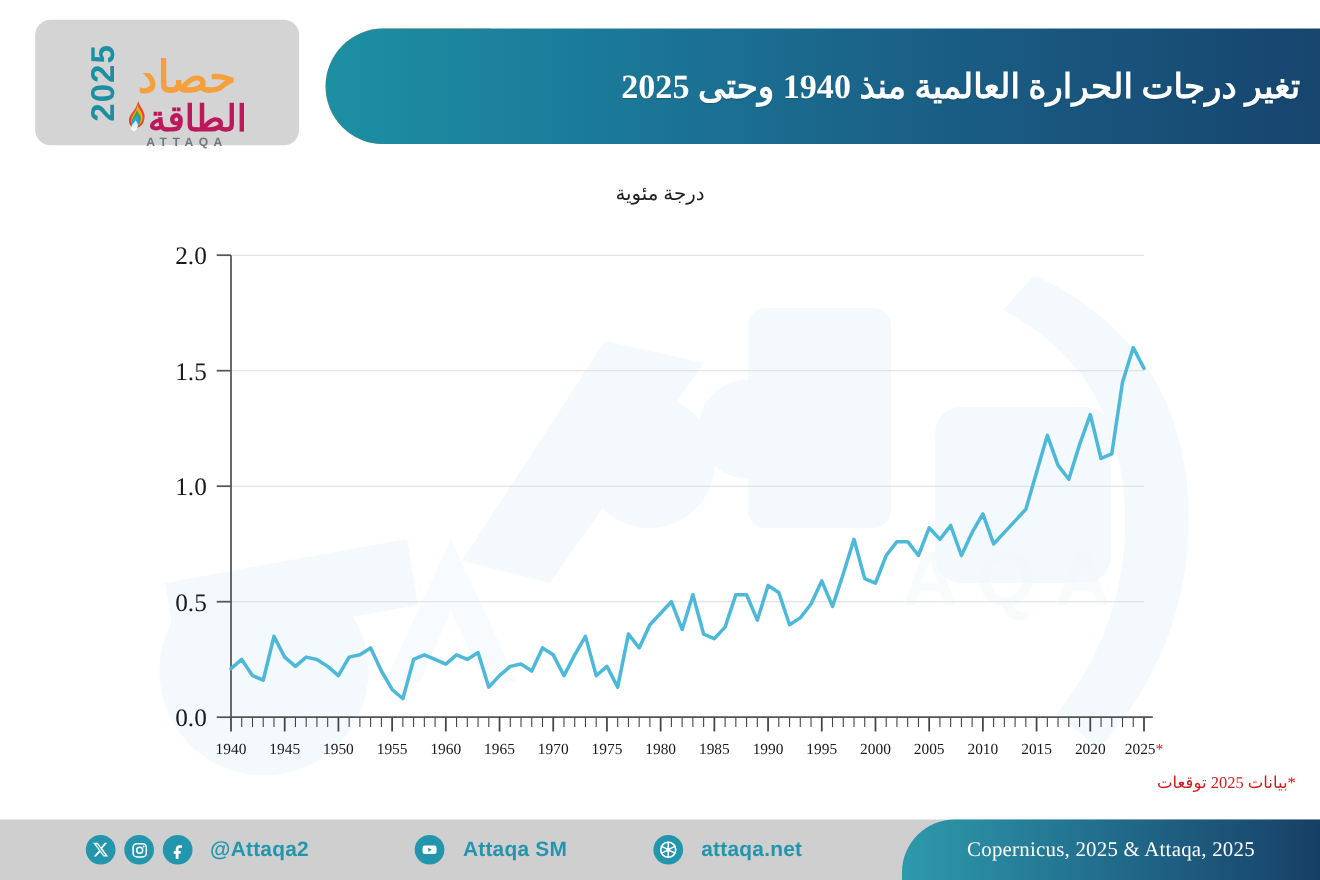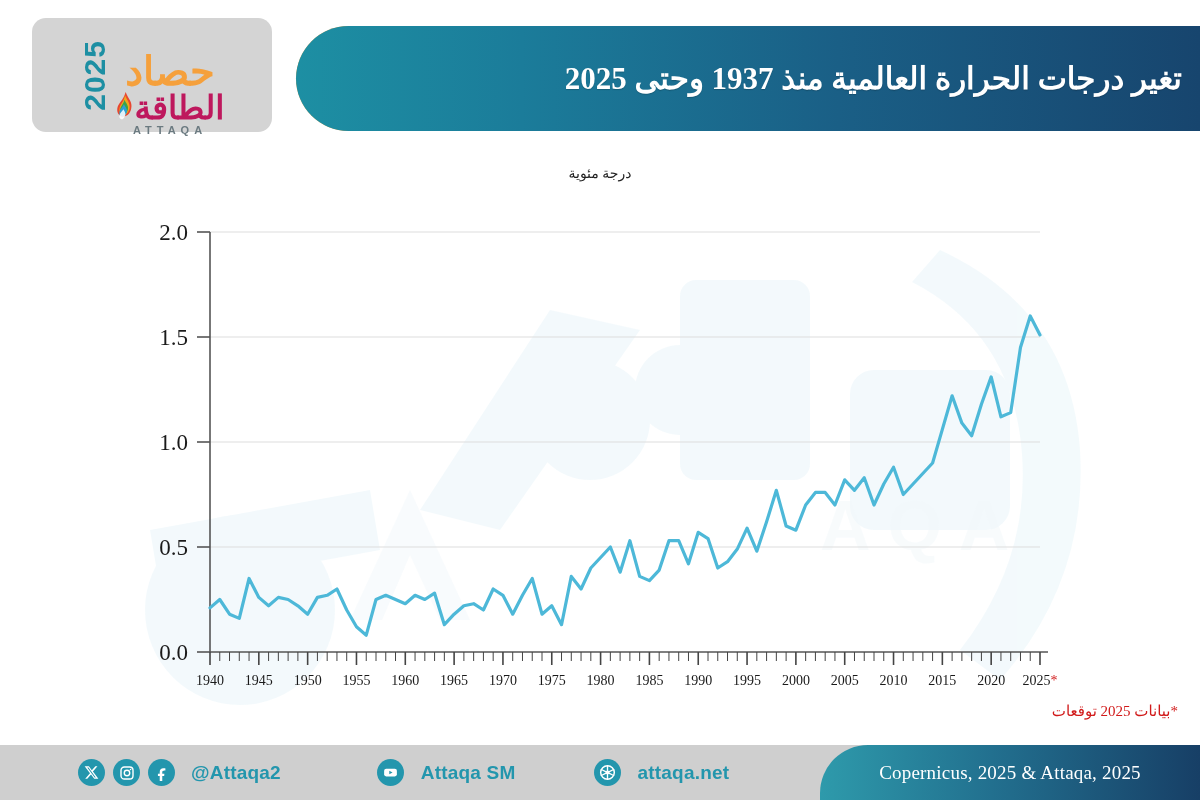--- a/index.html
+++ b/index.html
@@ -56,21 +56,21 @@
     direction:rtl;color:#ffffff;font-weight:bold;font-size:31px;
     line-height:1.28;text-align:right;padding-right:18px;
     font-family:"Liberation Serif", serif;
     max-width:810px;
     text-shadow:0 1px 1px rgba(0,0,0,.18);
   }
 
   
   .unit-label{
     position:absolute;left:0;top:165px;width:1200px;text-align:center;
-    font-size:14px;color:#222;direction:rtl;
+    font-size:18px;color:#222;direction:rtl;
     font-family:"Liberation Serif", serif;z-index:6;
   }
   .chart-wrap{position:absolute;left:0;top:200px;width:1200px;height:500px;z-index:6;}
   svg.chart{display:block;}
   .ylabel{font-family:"Liberation Serif", serif;font-size:23px;fill:#1a1a1a;text-anchor:end;}
   .xlabel{font-family:"Liberation Serif", serif;font-size:14px;fill:#1a1a1a;text-anchor:middle;}
   .gridline{stroke:#dddddd;stroke-width:1;}
   .axisline{stroke:#555;stroke-width:1.6;}
   .tickmark{stroke:#444;stroke-width:1;}
   .tickmark.major{stroke:#444;stroke-width:1.6;}
@@ -148,21 +148,21 @@
           </svg>
           <div class="logo-taqa">الطاقة</div>
         </div>
         <div class="logo-attaqa">ATTAQA</div>
       </div>
     </div>
   </div>
 
   <div class="banner-orange"></div>
   <div class="banner">
-    <div class="banner-title">تغير درجات الحرارة العالمية منذ 1937 وحتى 2025</div>
+    <div class="banner-title">تغير درجات الحرارة العالمية منذ 1940 وحتى 2025</div>
   </div>
 
   <div class="unit-label">درجة مئوية</div>
 
   <div class="chart-wrap">
     <svg class="chart" id="chart-svg" width="1200" height="500" viewBox="0 0 1200 500">
       <g id="gridlines">
           <line x1="210" y1="347" x2="1040" y2="347" class="gridline"></line>
           <line x1="210" y1="242" x2="1040" y2="242" class="gridline"></line>
           <line x1="210" y1="137" x2="1040" y2="137" class="gridline"></line>

